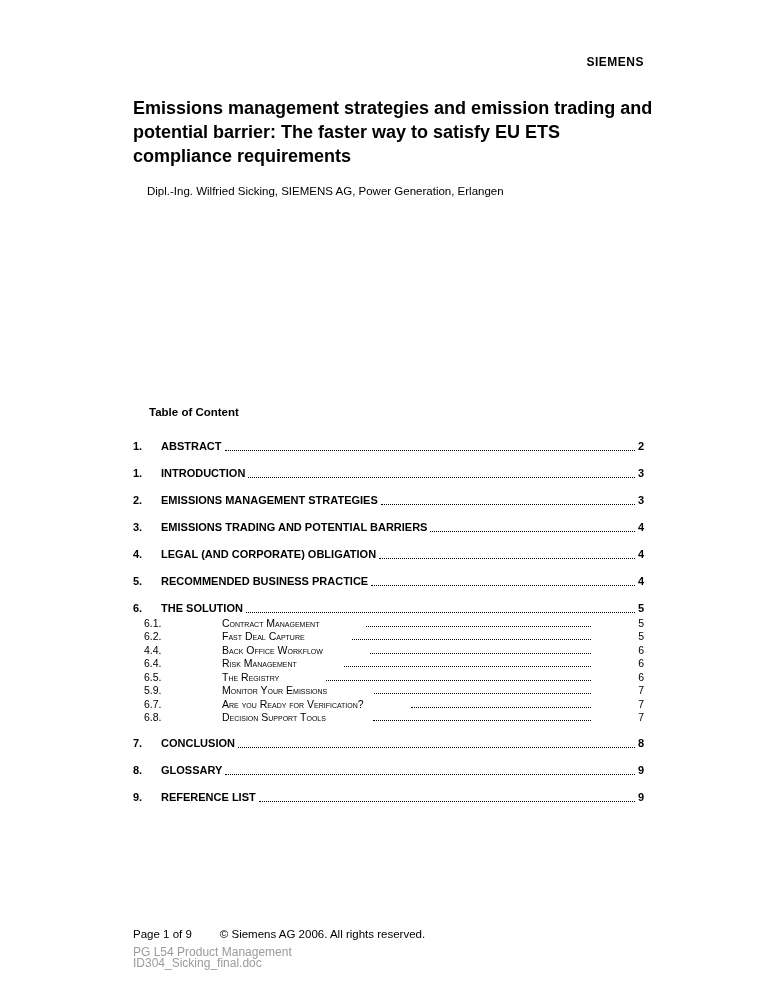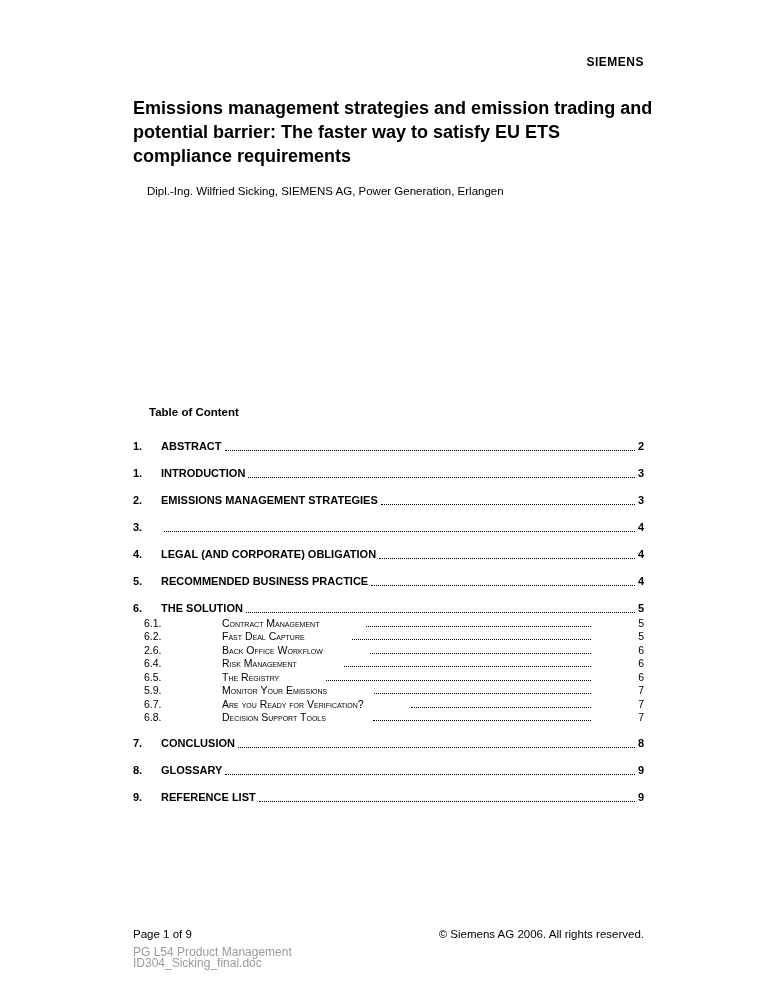--- a/index.html
+++ b/index.html
@@ -105,21 +105,21 @@
   .toc-row.level2 .toc-leader { border-bottom-width: 1.3px; }
   .toc-page { flex: none; }
 
   
   .footer-line {
     position: absolute;
     left: 133px;
     top: 928px;
     width: 511px;
     display: flex;
-    justify-content: space-between;
+    justify-content: flex-start;
     align-items: baseline;
     gap: 28px;
     font-size: 11.5px;
   }
   .doc-meta {
     position: absolute;
     left: 133px;
     top: 947px;
     font-size: 12px;
     line-height: 11px;
@@ -157,20 +157,21 @@
         <span class="toc-page">3</span>
       </div>
       <div class="toc-row level1">
         <span class="toc-num">2.</span>
         <span class="toc-label">EMISSIONS MANAGEMENT STRATEGIES</span>
         <span class="toc-leader"></span>
         <span class="toc-page">3</span>
       </div>
       <div class="toc-row level1">
         <span class="toc-num">3.</span>
+        <span class="toc-label">EMISSIONS TRADING AND POTENTIAL BARRIERS</span>
         <span class="toc-leader"></span>
         <span class="toc-page">4</span>
       </div>
       <div class="toc-row level1">
         <span class="toc-num">4.</span>
         <span class="toc-label">LEGAL (AND CORPORATE) OBLIGATION</span>
         <span class="toc-leader"></span>
         <span class="toc-page">4</span>
       </div>
       <div class="toc-row level1">
@@ -191,21 +192,21 @@
         <span class="toc-leader"></span>
         <span class="toc-page">5</span>
       </div>
       <div class="toc-row level2">
         <span class="toc-num">6.2.</span>
         <span class="toc-label">Fast Deal Capture</span>
         <span class="toc-leader"></span>
         <span class="toc-page">5</span>
       </div>
       <div class="toc-row level2">
-        <span class="toc-num">2.6.</span>
+        <span class="toc-num">4.4.</span>
         <span class="toc-label">Back Office Workflow</span>
         <span class="toc-leader"></span>
         <span class="toc-page">6</span>
       </div>
       <div class="toc-row level2">
         <span class="toc-num">6.4.</span>
         <span class="toc-label">Risk Management</span>
         <span class="toc-leader"></span>
         <span class="toc-page">6</span>
       </div>

